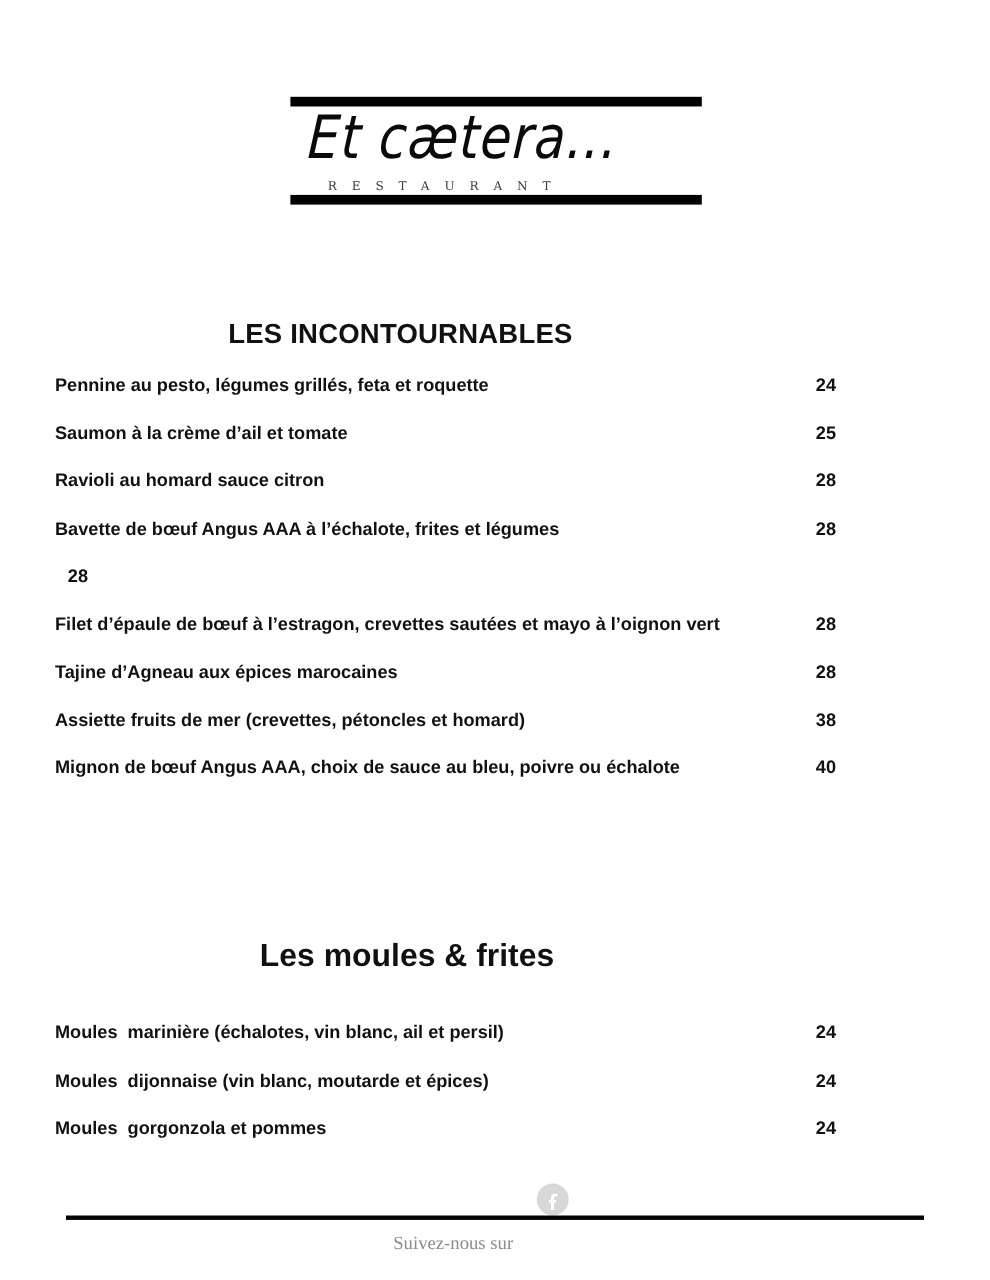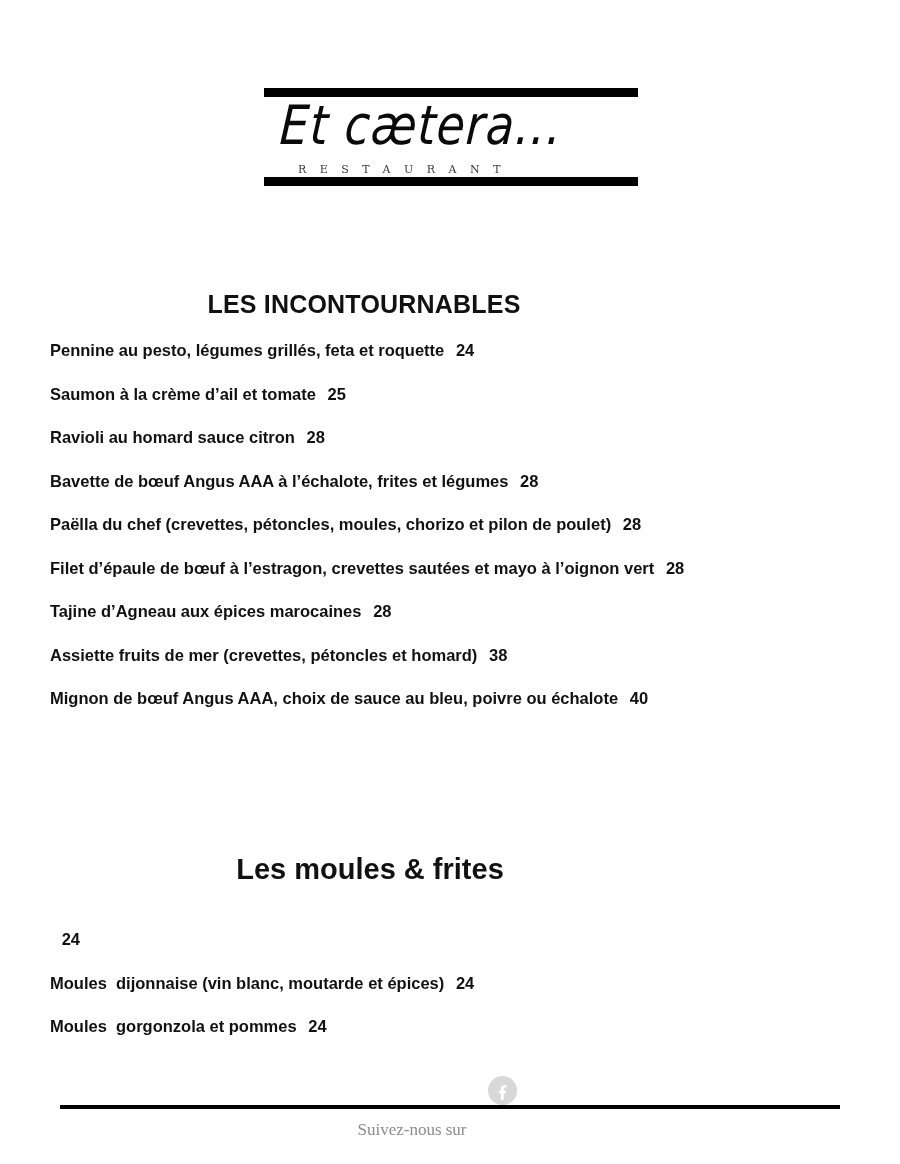--- a/index.html
+++ b/index.html
@@ -89,21 +89,21 @@
     position: absolute;
     left: 50px;
     width: 710px;
   }
   .menu-list-one { top: 341px; }
   .menu-list-two { top: 930px; }
 
   .menu-row {
     display: flex;
     align-items: baseline;
-    justify-content: flex-start;
+    justify-content: space-between;
     height: 43.5px;
   }
   .menu-list-two .menu-row { height: 43.5px; }
 
   .item-name {
     font-size: 16.5px;
     font-weight: bold;
     color: #111111;
     white-space: pre;
   }
@@ -174,21 +174,20 @@
   </div>
   <div class="menu-row">
     <span class="item-name">Ravioli au homard sauce citron</span>
     <span class="item-price">28</span>
   </div>
   <div class="menu-row">
     <span class="item-name">Bavette de bœuf Angus AAA à l’échalote, frites et légumes</span>
     <span class="item-price">28</span>
   </div>
   <div class="menu-row">
-    <span class="item-name">Paëlla du chef (crevettes, pétoncles, moules, chorizo et pilon de poulet)</span>
     <span class="item-price">28</span>
   </div>
   <div class="menu-row">
     <span class="item-name">Filet d’épaule de bœuf à l’estragon, crevettes sautées et mayo à l’oignon vert</span>
     <span class="item-price">28</span>
   </div>
   <div class="menu-row">
     <span class="item-name">Tajine d’Agneau aux épices marocaines</span>
     <span class="item-price">28</span>
   </div>
@@ -199,20 +198,21 @@
   <div class="menu-row">
     <span class="item-name">Mignon de bœuf Angus AAA, choix de sauce au bleu, poivre ou échalote</span>
     <span class="item-price">40</span>
   </div>
 </div>
 
 <div class="section-two-title">Les moules &amp; frites</div>
 
 <div class="menu-list menu-list-two">
   <div class="menu-row">
+    <span class="item-name">Moules  marinière (échalotes, vin blanc, ail et persil)</span>
     <span class="item-price">24</span>
   </div>
   <div class="menu-row">
     <span class="item-name">Moules  dijonnaise (vin blanc, moutarde et épices)</span>
     <span class="item-price">24</span>
   </div>
   <div class="menu-row">
     <span class="item-name">Moules  gorgonzola et pommes</span>
     <span class="item-price">24</span>
   </div>

